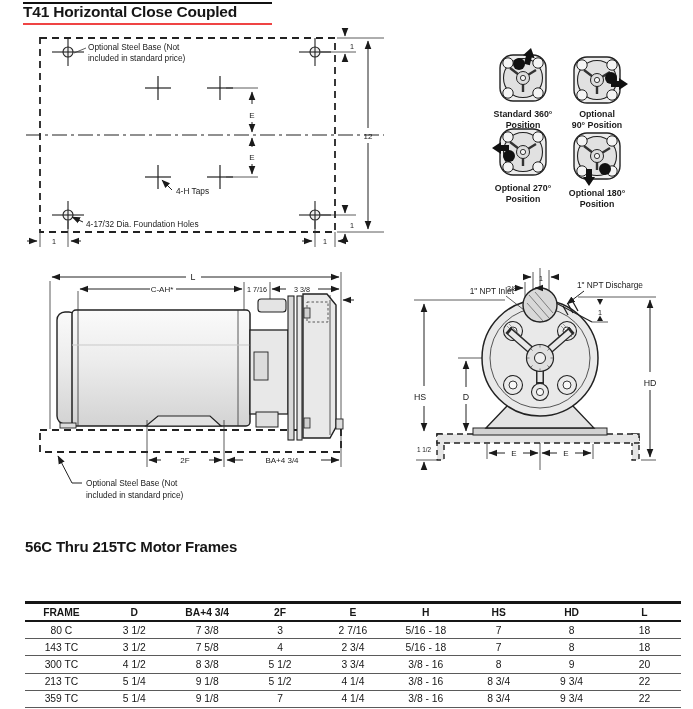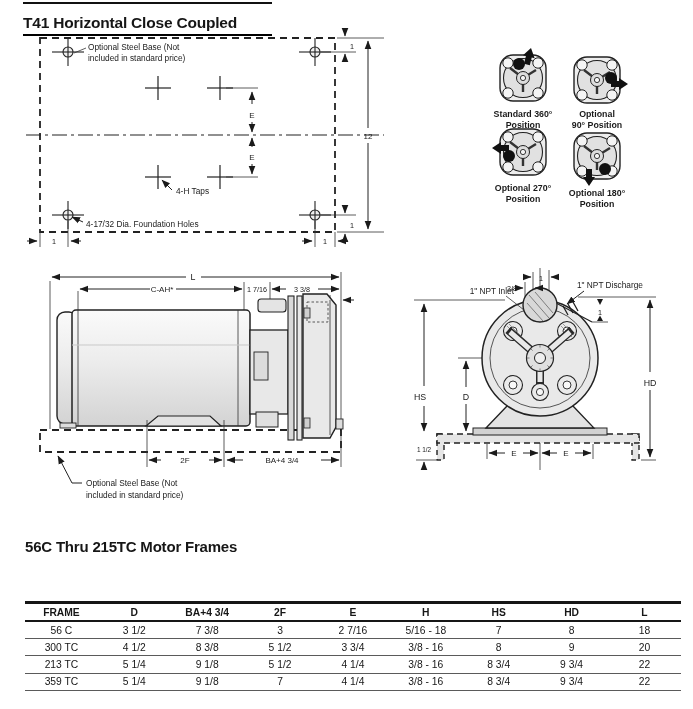--- a/index.html
+++ b/index.html
@@ -1,21 +1,21 @@
 <!DOCTYPE html>
 <html><head>
 <meta charset="utf-8">
 <style>
   html,body{margin:0;padding:0;background:#fff;}
   .page{position:relative;width:693px;height:709px;background:#ffffff;overflow:hidden;
         font-family:"Liberation Sans", sans-serif;color:#161616;}
   .doc-title{position:absolute;left:23px;top:2px;width:249px;margin:0;
              font-size:15.5px;font-weight:bold;letter-spacing:-0.2px;
-             border-top:2px solid #111;border-bottom:2px solid #000000;
-             padding:11px 0 3px 0;line-height:1.05;}
+             border-top:2px solid #111;border-bottom:2px solid #ef4444;
+             padding:0 0 3px 0;line-height:1.05;}
   svg.draw{position:absolute;left:0;top:0;}
   svg.draw text{font-family:"Liberation Sans", sans-serif;fill:#1a1a1a;}
   .t8{font-size:8.3px;}
   .t7{font-size:7.2px;}
   .t65{font-size:6.4px;}
   .dim{font-size:8px;}
   .dim9{font-size:8.8px;}
   .poslbl{font-size:8.8px;font-weight:bold;}
   .ln{stroke:#222;fill:none;stroke-width:1;}
   .thin{stroke:#333;fill:none;stroke-width:0.8;}
@@ -339,25 +339,36 @@
           <th>2F</th>
           <th>E</th>
           <th>H</th>
           <th>HS</th>
           <th>HD</th>
           <th>L</th>
         </tr>
       </thead>
       <tbody>
         <tr>
-          <td>56 C</td>
+          <td>80 C</td>
             <td>3 1/2</td>
             <td>7 3/8</td>
             <td>3</td>
             <td>2 7/16</td>
+            <td>5/16 - 18</td>
+            <td>7</td>
+            <td>8</td>
+            <td>18</td>
+        </tr>
+        <tr>
+          <td>143 TC</td>
+            <td>3 1/2</td>
+            <td>7 5/8</td>
+            <td>4</td>
+            <td>2 3/4</td>
             <td>5/16 - 18</td>
             <td>7</td>
             <td>8</td>
             <td>18</td>
         </tr>
         <tr>
           <td>300 TC</td>
             <td>4 1/2</td>
             <td>8 3/8</td>
             <td>5 1/2</td>

